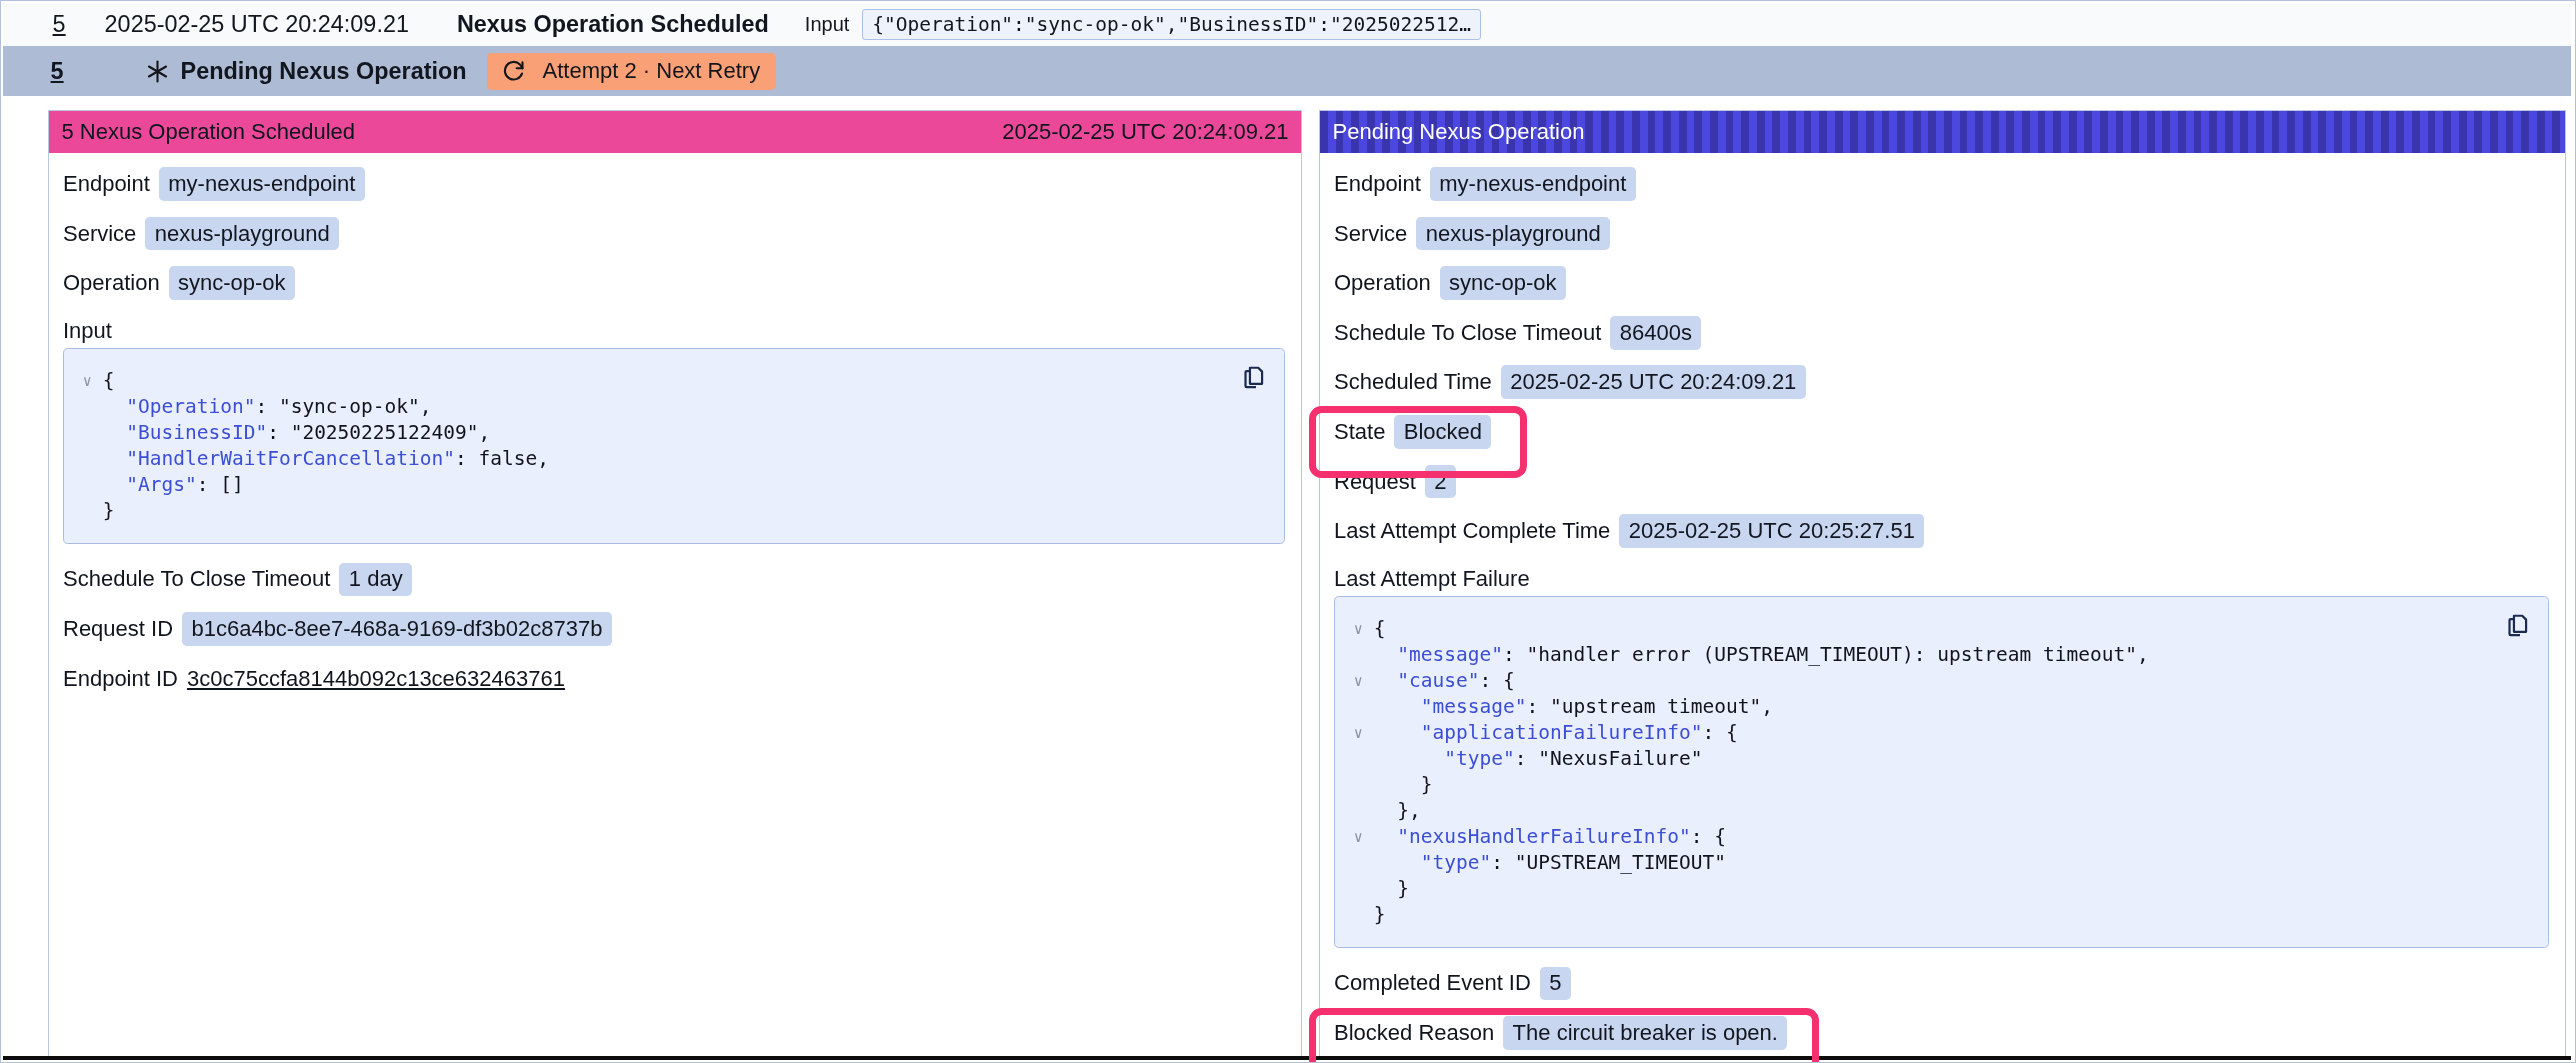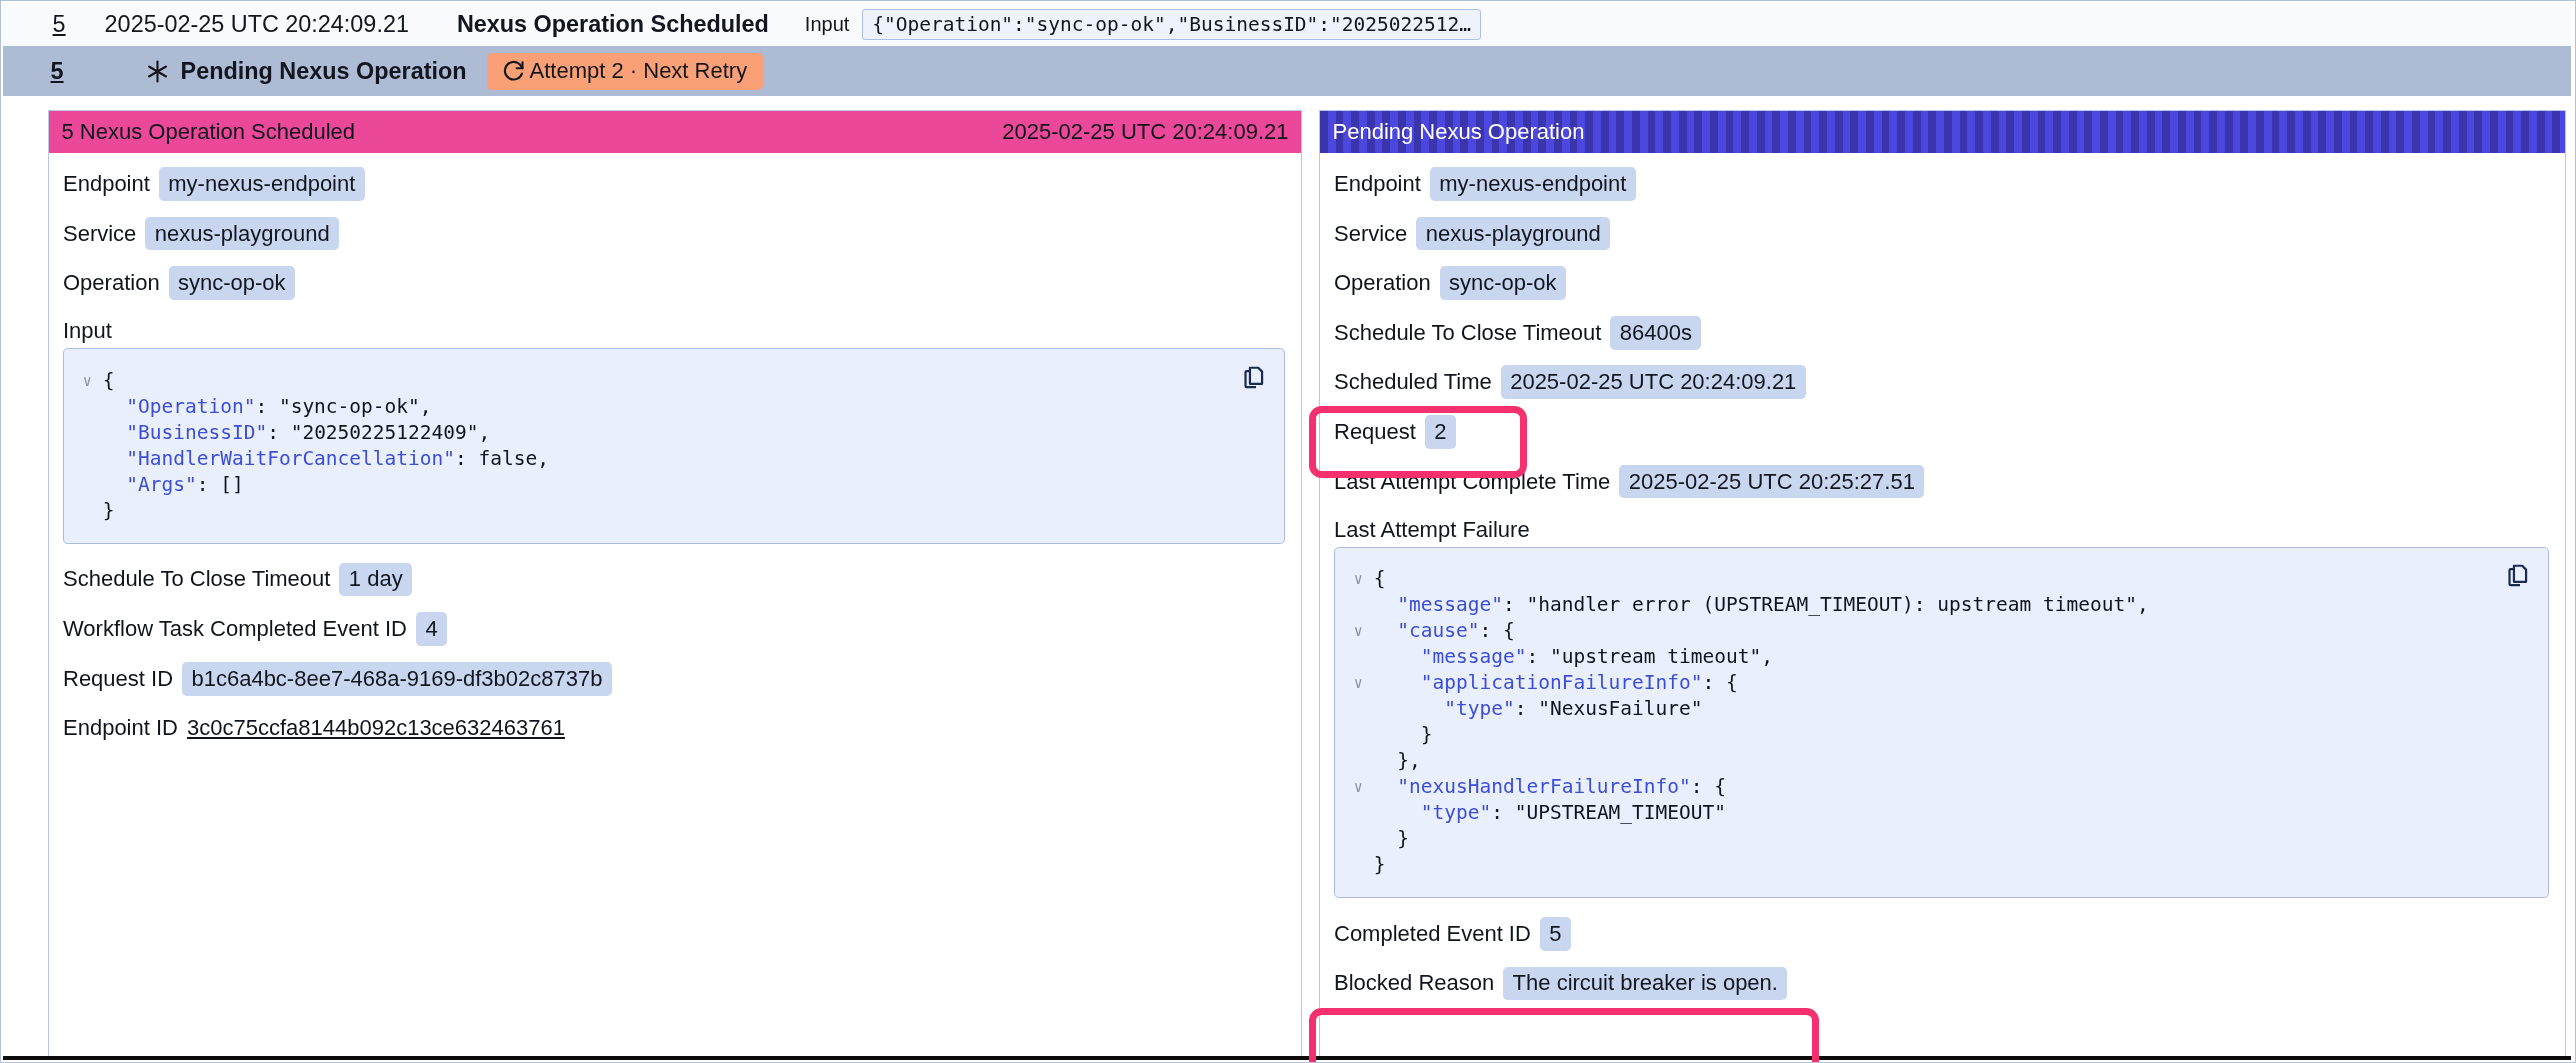--- a/index.html
+++ b/index.html
@@ -25,21 +25,21 @@
   .row2 .evt-id{margin-left:48px;font-weight:700;}
   .evt-time{font-size:23.4px;margin-left:39px;}
   .evt-title{font-size:23.4px;font-weight:700;margin-left:48px;}
   .evt-input-label{font-size:20px;margin-left:36px;}
   .evt-input-badge{margin-left:12.5px;font-family:"DejaVu Sans Mono",monospace;font-size:19.5px;
     background:#edf2fb;border:1.6px solid #a9c0e8;border-radius:3.1px;padding:3.1px 9.4px;max-width:600px;
     white-space:nowrap;overflow:hidden;}
   .pending-icon{margin-left:81px;display:flex;}
   .pending-title{font-size:23.4px;font-weight:700;margin-left:11px;}
   .retry-badge{margin-left:20px;background:#f9a077;border-radius:4.7px;height:37px;display:flex;
-    align-items:center;gap:4px;padding:0 15.6px;font-size:22px;color:#15161a;}
+    align-items:center;gap:17px;padding:0 15.6px;font-size:22px;color:#15161a;}
   
   .panel{position:absolute;top:109px;height:950px;background:#fff;border:1.6px solid #bac7e2;box-sizing:border-box;}
   .panel.left{left:47px;width:1254px;}
   .panel.right{left:1318px;width:1247px;}
   .panel-header{height:42px;display:flex;align-items:center;justify-content:space-between;
     padding:0 12.5px;font-size:22px;}
   .panel.left .panel-header{background:#ec4899;color:#10141c;}
   .panel.right .panel-header{color:#ffffff;
     background:repeating-linear-gradient(90deg,#3a35ac 0 7.8px,#4c47df 7.8px 15.6px);}
   .panel-body{padding:14px 15.6px 0 14px;}
@@ -155,24 +155,20 @@
             <span class="gutter"></span>
             <span class="code-text">}</span>
           </div>
         </div>
 
       <div class="field">
         <span class="flabel">Schedule To Close Timeout</span>
         <span class="badge">1 day</span>
       </div>
       <div class="field">
-        <span class="flabel">Workflow Task Completed Event ID</span>
-        <span class="badge">4</span>
-      </div>
-      <div class="field">
         <span class="flabel">Request ID</span>
         <span class="badge">b1c6a4bc-8ee7-468a-9169-df3b02c8737b</span>
       </div>
       <div class="field">
         <span class="flabel">Endpoint ID</span>
         <a class="link-value">3c0c75ccfa8144b092c13ce632463761</a>
       </div>
     </div>
   </div>
 
@@ -193,20 +189,24 @@
         <span class="flabel">Operation</span>
         <span class="badge">sync-op-ok</span>
       </div>
       <div class="field">
         <span class="flabel">Schedule To Close Timeout</span>
         <span class="badge">86400s</span>
       </div>
       <div class="field">
         <span class="flabel">Scheduled Time</span>
         <span class="badge">2025-02-25 UTC 20:24:09.21</span>
+      </div>
+      <div class="field">
+        <span class="flabel">State</span>
+        <span class="badge">Blocked</span>
       </div>
       <div class="field">
         <span class="flabel">Request</span>
         <span class="badge">2</span>
       </div>
       <div class="field">
         <span class="flabel">Last Attempt Complete Time</span>
         <span class="badge">2025-02-25 UTC 20:25:27.51</span>
       </div>
 

